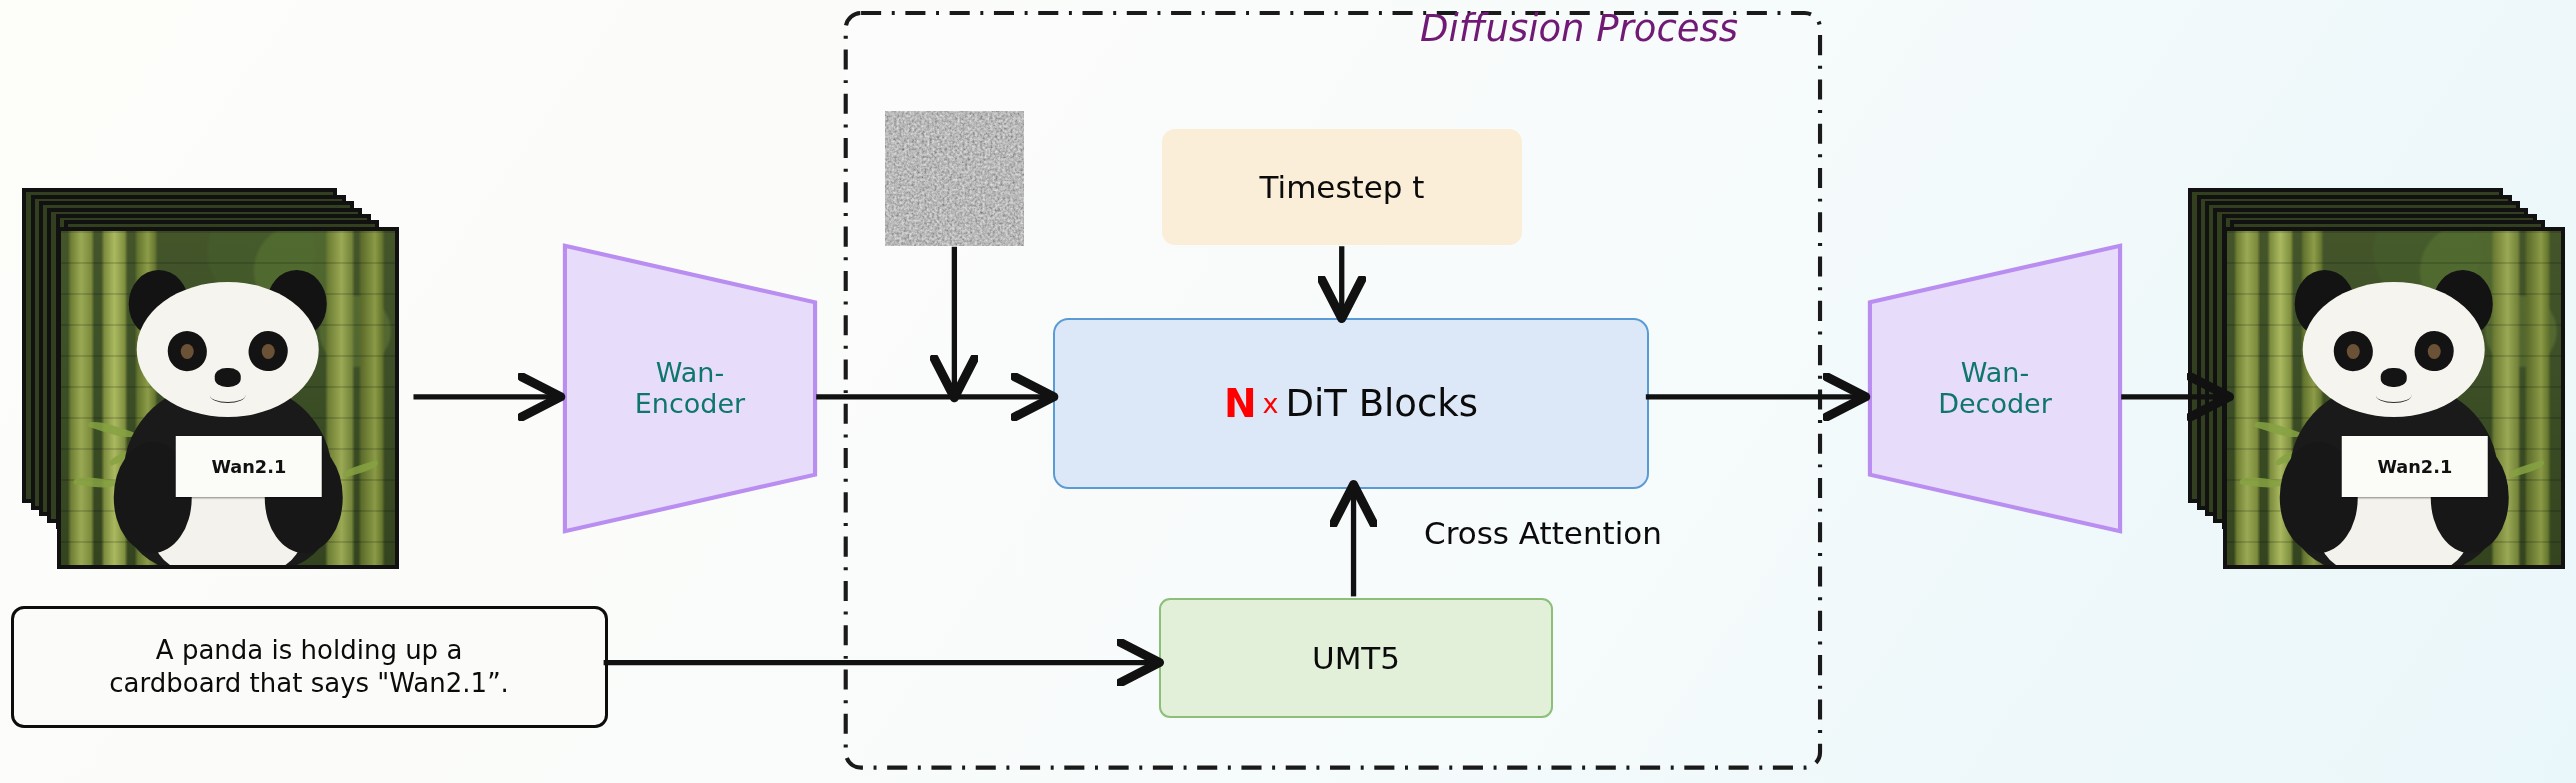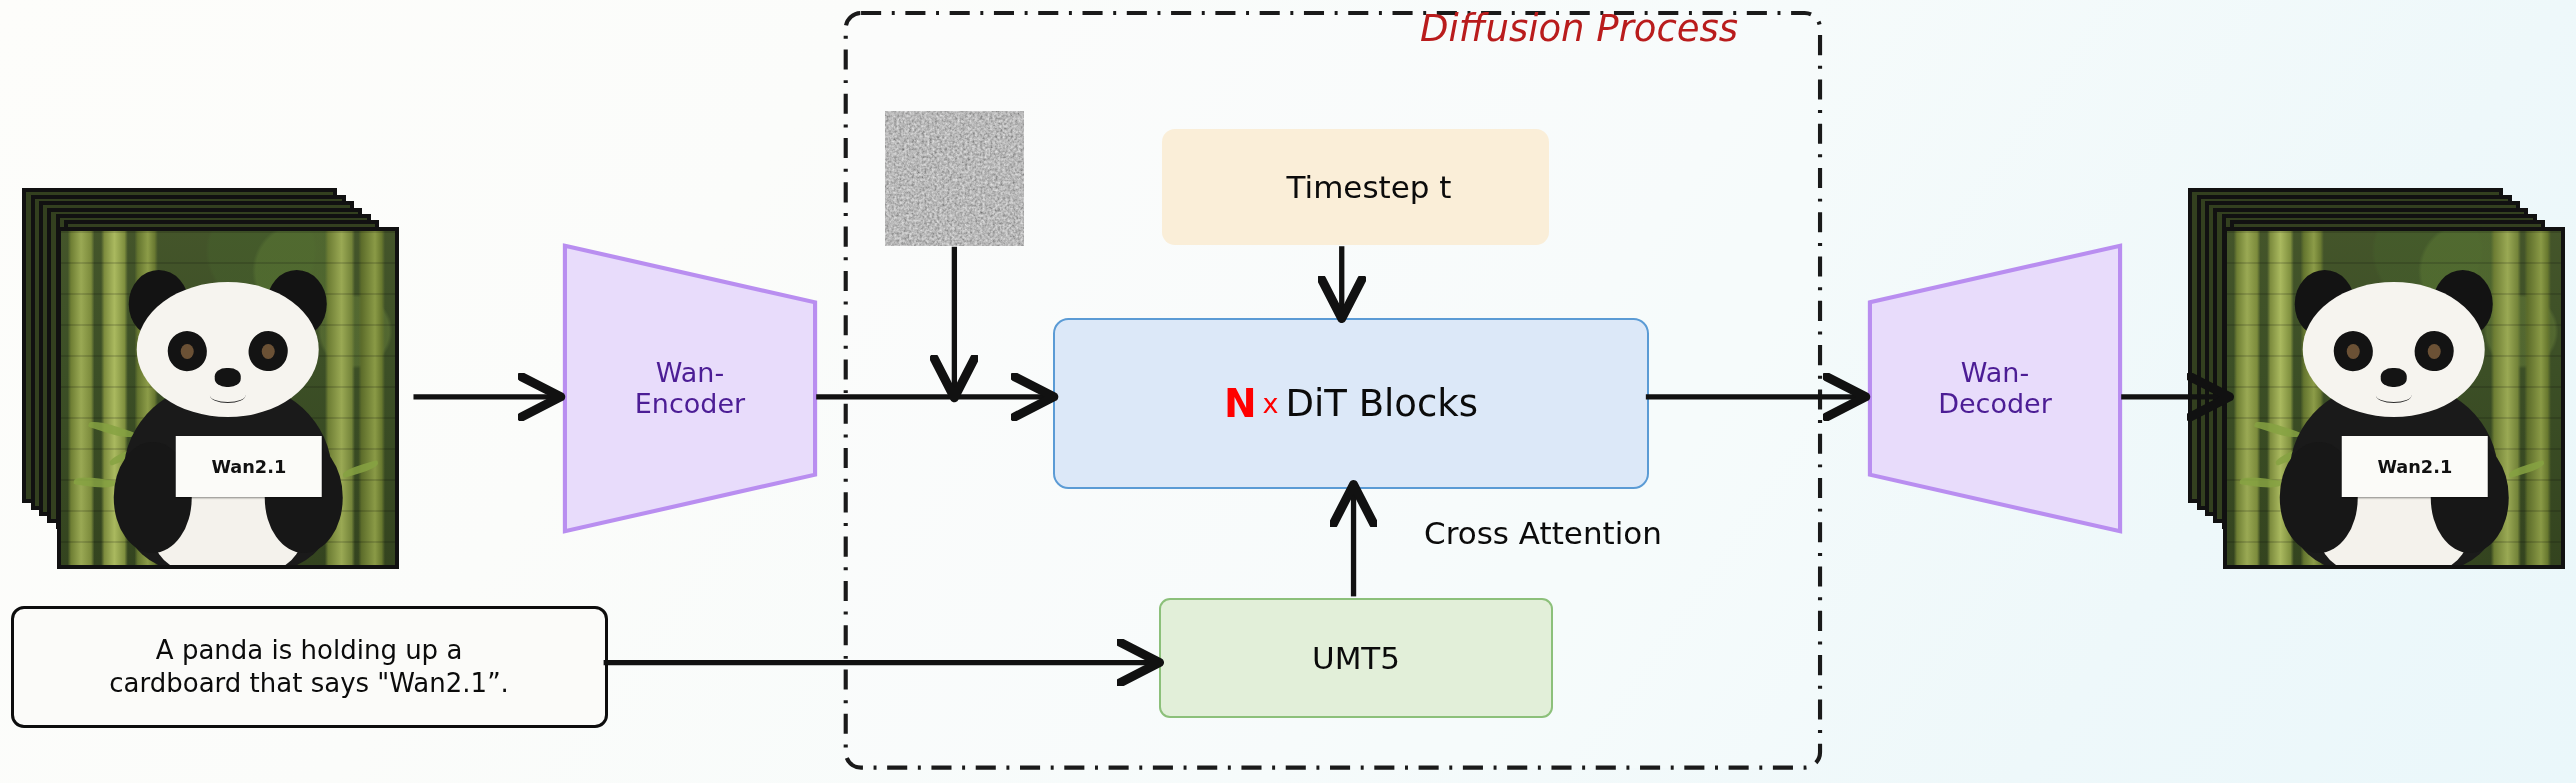--- a/index.html
+++ b/index.html
@@ -51,32 +51,32 @@
   .p-nose{position:absolute;background:#141414;border-radius:45%;}
   .p-mouth{position:absolute;border-bottom:1.8px solid #2a2a2a;border-radius:0 0 50% 50%;}
   .sign{position:absolute;background:#fbfbf8;box-shadow:0 0.6px 1.8px rgba(0,0,0,.45);
     display:flex;align-items:center;justify-content:center;}
   .sign span{font-family:"DejaVu Sans","Liberation Sans",sans-serif;font-weight:700;color:#111;white-space:nowrap;}
 
   
   #diffusion-box{position:absolute;border-radius:15.4px;
     background:rgba(255,255,255,.18);}
 
-  .label-diffusion{position:absolute;font-style:italic;color:#b91c1c;white-space:nowrap;}
+  .label-diffusion{position:absolute;font-style:italic;color:#701a75;white-space:nowrap;}
 
   
   .node{position:absolute;display:flex;align-items:center;justify-content:center;text-align:center;color:#0b0b0b;}
-  #timestep-node{background:#faeed8;border-radius:13px;padding-left:27px;}
+  #timestep-node{background:#faeed8;border-radius:13px;}
   #dit-node{background:#dce8f8;border:2.4px solid #5b9bd5;border-radius:15.4px;}
   #umt5-node{background:#e2efd9;border:2.4px solid #8cc07a;border-radius:11px;}
   #prompt-node{background:#fbfbf9;border:3px solid #0d0d0d;border-radius:13px;line-height:1.28;}
 
   .trap{position:absolute;}
   .trap .tlabel{position:absolute;inset:0;display:flex;align-items:center;justify-content:center;
-    text-align:center;color:#4c1d95;line-height:1.12;white-space:pre-line;}
+    text-align:center;color:#0f766e;line-height:1.12;white-space:pre-line;}
 
   #noise-patch{position:absolute;}
 
   svg.edges{position:absolute;left:0;top:0;width:2576px;height:783px;pointer-events:none;}
   .edge-label{position:absolute;color:#0b0b0b;white-space:nowrap;}
 </style>
 </head>
 <body>
 
 <div id="stage">

